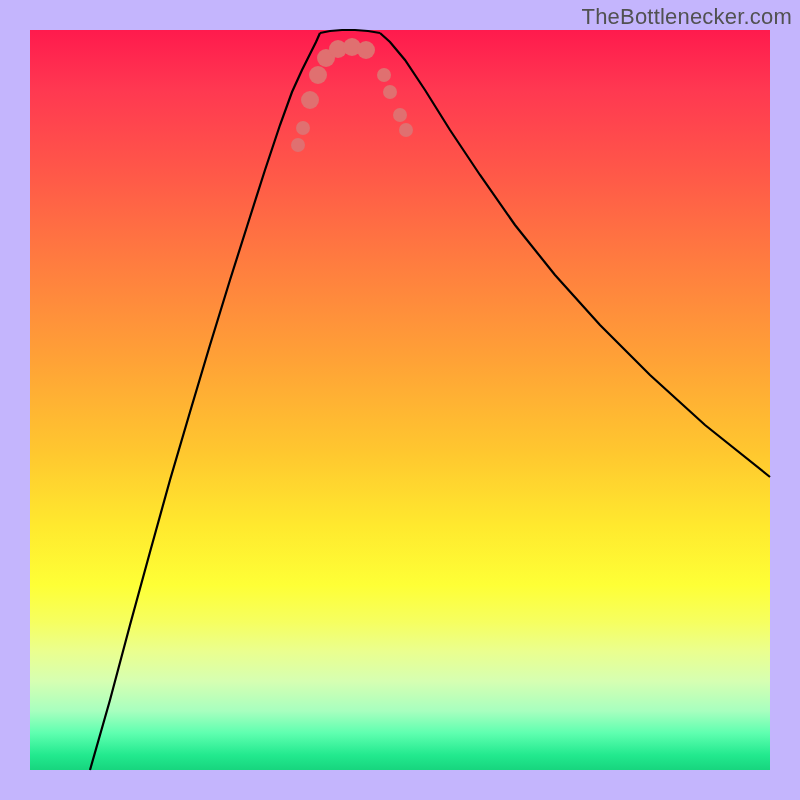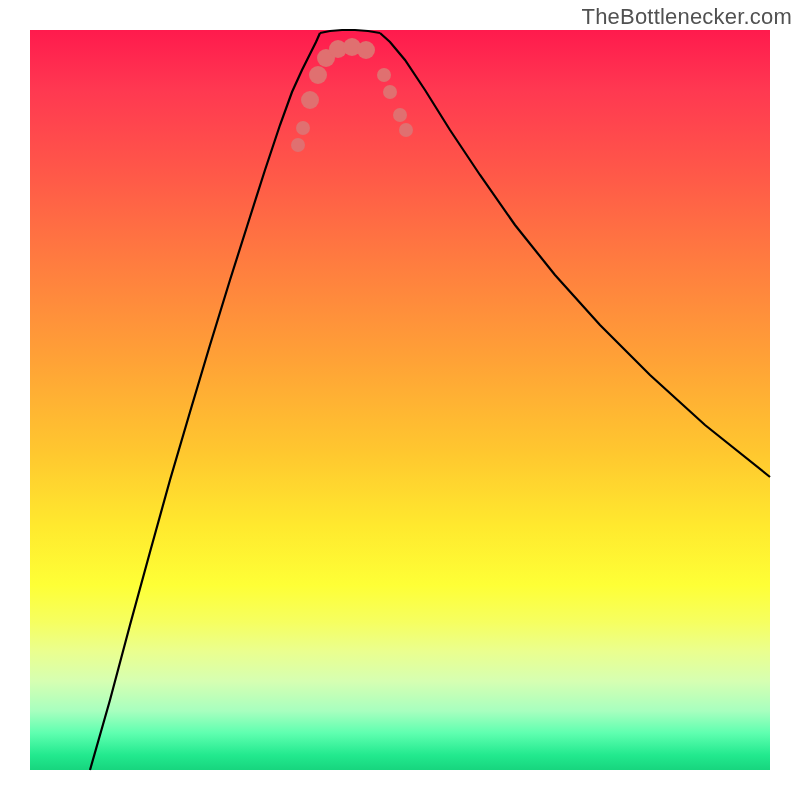--- a/index.html
+++ b/index.html
@@ -10,21 +10,21 @@
     background: #000;
     overflow: hidden;
     font-family: Arial, Helvetica, sans-serif;
   }
   .frame {
     position: absolute;
     left: 0;
     top: 0;
     width: 800px;
     height: 800px;
-    background: #ffffff;
+    background: #c4b5fd;
   }
   .plot {
     position: absolute;
     left: 30px;
     top: 30px;
     width: 740px;
     height: 740px;
     
     background: linear-gradient(
       to bottom,

